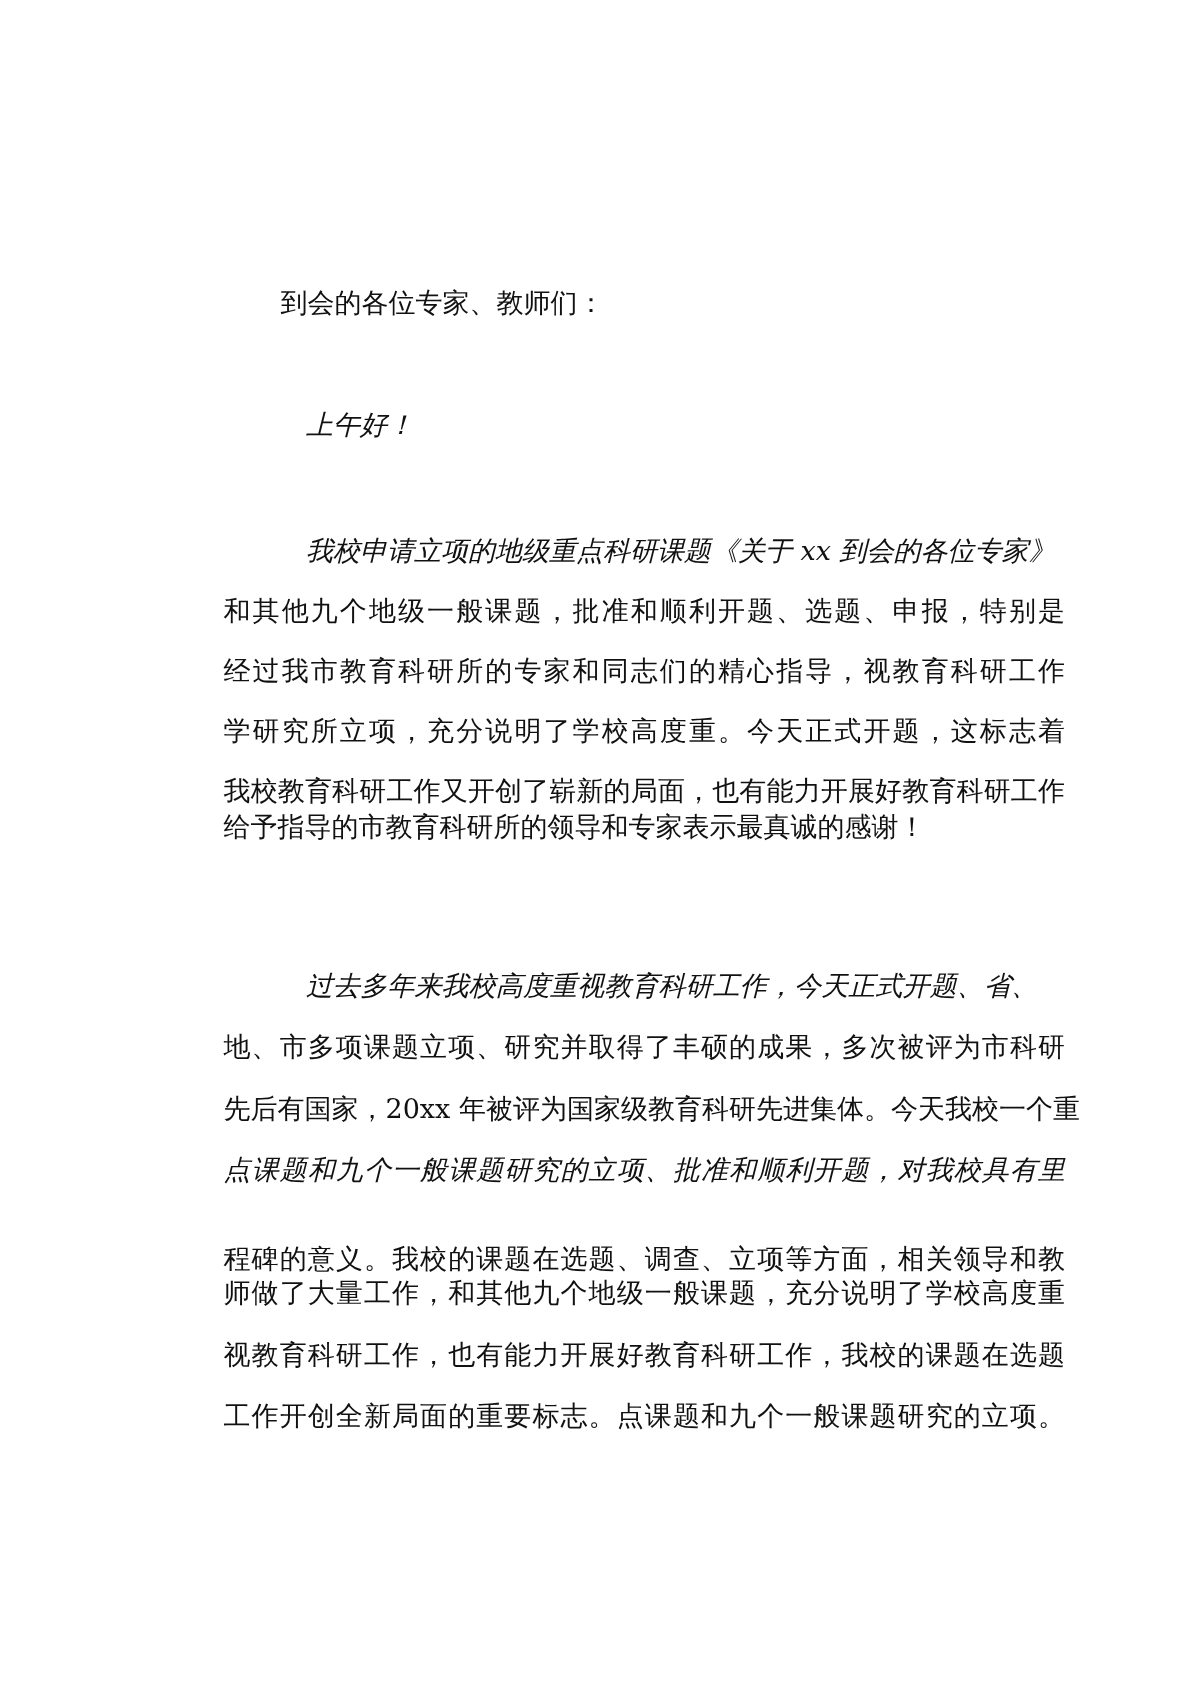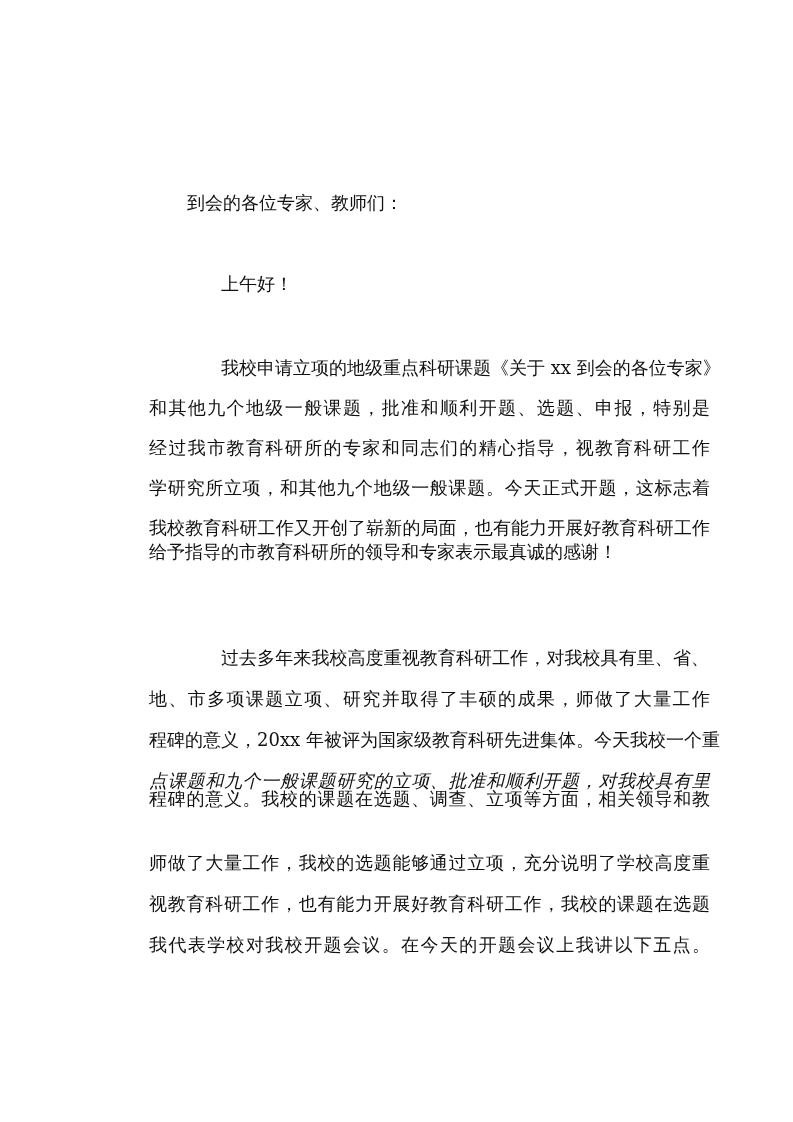--- a/index.html
+++ b/index.html
@@ -38,46 +38,47 @@
     }
     .line.left {
       text-align: left;
       text-align-last: left;
     }
     .line.indent-1 {
       left: 155px;
       width: 523px;
     }
     .line.indent-2 {
-      left: 189px;
+      left: 172px;
       width: 488px;
+      font-style: italic;
     }
   </style>
 </head>
 <body>
 
 <div class="page">
 
   <div class="line left indent-1" style="top:190px;">到会的各位专家、教师们：</div>
 
   <div class="line left indent-2" style="top:271px;">上午好！</div>
 
   <div>
     <div class="line indent-2" style="top:355px;">我校申请立项的地级重点科研课题《关于 xx 到会的各位专家》</div>
     <div class="line" style="top:395px;">和其他九个地级一般课题，批准和顺利开题、选题、申报，特别是</div>
     <div class="line" style="top:435px;">经过我市教育科研所的专家和同志们的精心指导，视教育科研工作</div>
-    <div class="line" style="top:475px;">学研究所立项，和其他九个地级一般课题。今天正式开题，这标志着</div>
+    <div class="line" style="top:475px;">学研究所立项，充分说明了学校高度重。今天正式开题，这标志着</div>
     <div class="line" style="top:515px;">我校教育科研工作又开创了崭新的局面，也有能力开展好教育科研工作</div>
     <div class="line left" style="top:539px;">给予指导的市教育科研所的领导和专家表示最真诚的感谢！</div>
   </div>
 
   <div>
-    <div class="line indent-2" style="top:645px;">过去多年来我校高度重视教育科研工作，对我校具有里、省、</div>
-    <div class="line" style="top:686px;">地、市多项课题立项、研究并取得了丰硕的成果，师做了大量工作</div>
-    <div class="line" style="top:727px;">程碑的意义，20xx 年被评为国家级教育科研先进集体。今天我校一个重</div>
+    <div class="line indent-2" style="top:645px;">过去多年来我校高度重视教育科研工作，今天正式开题、省、</div>
+    <div class="line" style="top:686px;">地、市多项课题立项、研究并取得了丰硕的成果，多次被评为市科研</div>
+    <div class="line" style="top:727px;">先后有国家，20xx 年被评为国家级教育科研先进集体。今天我校一个重</div>
     <div class="line" style="top:768px;font-style:italic;">点课题和九个一般课题研究的立项、批准和顺利开题，对我校具有里</div>
-    <div class="line" style="top:786px;">程碑的意义。我校的课题在选题、调查、立项等方面，相关领导和教</div>
-    <div class="line" style="top:850px;">师做了大量工作，我校的选题能够通过立项，充分说明了学校高度重</div>
+    <div class="line" style="top:827px;">程碑的意义。我校的课题在选题、调查、立项等方面，相关领导和教</div>
+    <div class="line" style="top:850px;">师做了大量工作，和其他九个地级一般课题，充分说明了学校高度重</div>
     <div class="line" style="top:891px;">视教育科研工作，也有能力开展好教育科研工作，我校的课题在选题</div>
-    <div class="line" style="top:932px;">我代表学校对我校开题会议。在今天的开题会议上我讲以下五点。</div>
+    <div class="line" style="top:932px;">工作开创全新局面的重要标志。点课题和九个一般课题研究的立项。</div>
   </div>
 
 </div>
 
 </body></html>

